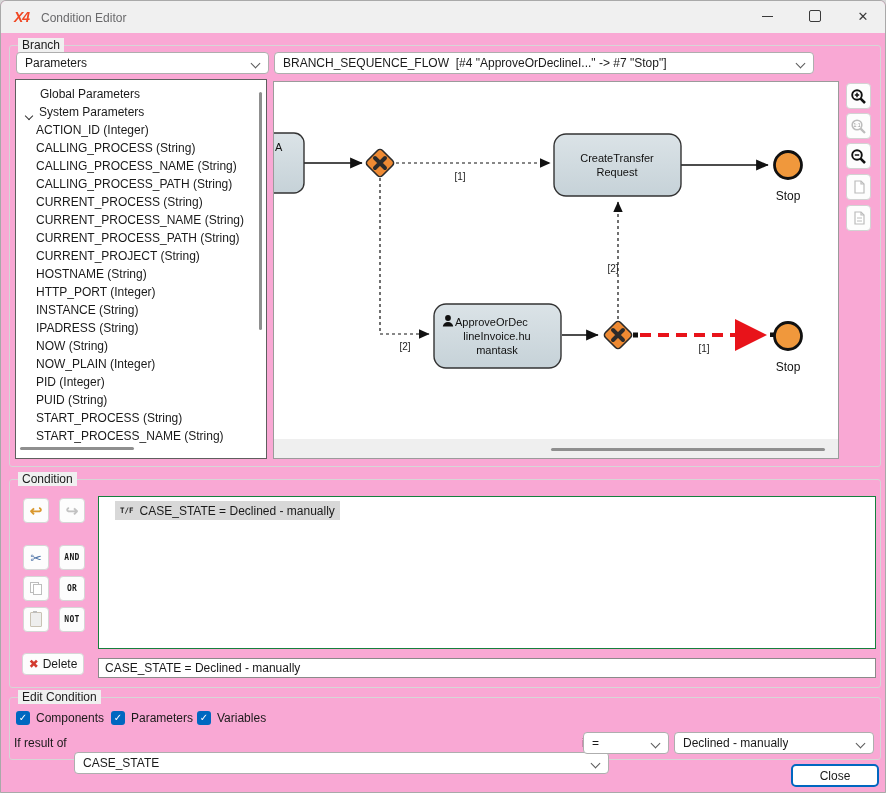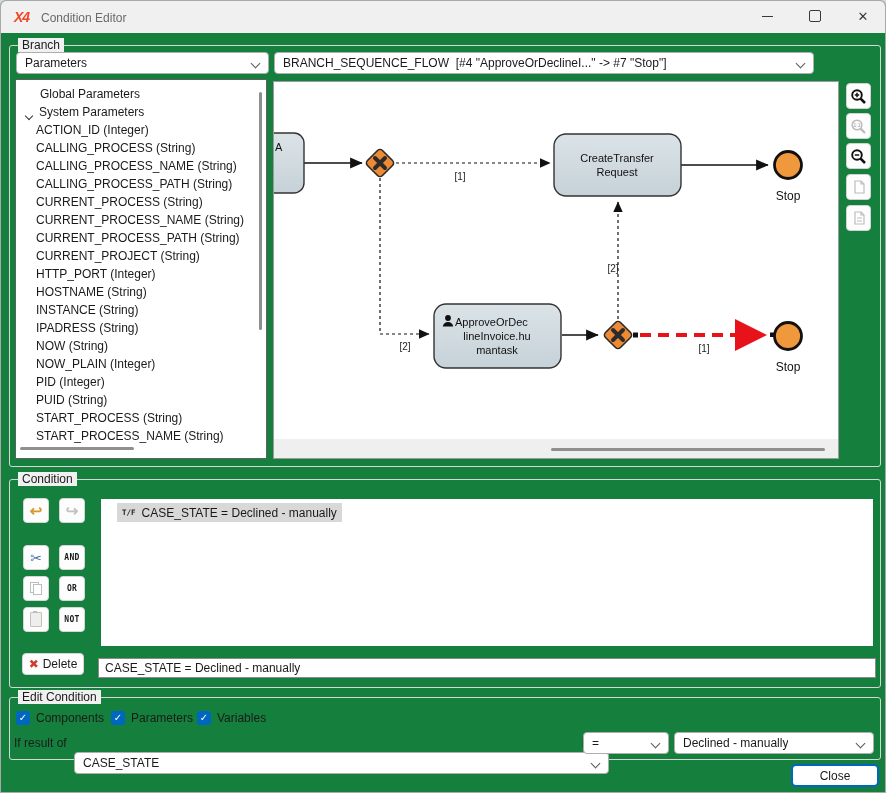--- a/index.html
+++ b/index.html
@@ -1,16 +1,16 @@
 <!DOCTYPE html>
 <html><head>
 <meta charset="utf-8">
 <style>
   html,body{margin:0;padding:0;background:#d7d7d7;}
-  .window{position:relative;width:886px;height:793px;background:#15803d;
+  .window{position:relative;width:886px;height:793px;background:#f9a8d4;
     font-family:"Liberation Sans",sans-serif;font-size:12px;color:#1a1a1a;
     border:1px solid #a9a9a9;box-sizing:border-box;overflow:hidden;border-radius:6px 6px 0 0;}
   
   .titlebar{position:absolute;left:0;top:0;right:0;height:32px;background:#f0f0f0;}
   .logo{position:absolute;left:13px;top:8px;font-weight:bold;font-style:italic;
     font-size:14px;color:#f04723;letter-spacing:-1px;}
   .title{position:absolute;left:40px;top:10px;color:#69696b;font-size:12px;}
   .winbtn{position:absolute;top:4px;width:32px;height:22px;display:flex;align-items:center;justify-content:center;}
   .min-bar{width:11px;height:1px;background:#3a3a3a;}
   .max-box{width:10px;height:10px;border:1.2px solid #3a3a3a;border-radius:2px;}
@@ -51,21 +51,21 @@
   .icon-copy{position:relative;width:12px;height:13px;}
   .icon-copy::before,.icon-copy::after{content:"";position:absolute;width:7px;height:9px;background:#fff;border:1px solid #bdbdbd;}
   .icon-copy::before{left:0;top:0;}
   .icon-copy::after{left:3px;top:2px;}
   .icon-paste{position:relative;width:10px;height:13px;border:1px solid #c9c2b4;background:#eee;border-radius:1px;}
   .icon-paste::before{content:"";position:absolute;left:2px;top:-2px;width:4px;height:2px;background:#bdbdbd;}
   .delete-btn{position:absolute;left:21px;top:652px;width:62px;height:22px;background:#fdfdfd;border:1px solid #d6d6d6;
     border-radius:4px;box-sizing:border-box;display:flex;align-items:center;justify-content:center;gap:4px;}
   .icon-delete{color:#d23b2f;font-size:12px;line-height:1;}
   .cond-list{position:absolute;left:97px;top:495px;width:778px;height:153px;background:#fff;
-    border:3px solid #15803d;box-sizing:border-box;padding:4px 0 0 16px;}
+    border:1px solid #15803d;box-sizing:border-box;padding:4px 0 0 16px;}
   .cond-item{display:inline-flex;align-items:center;height:19px;background:#d8d8d8;padding:0 5px;}
   .tf-badge{font-family:"DejaVu Sans Mono",monospace;font-size:7.5px;font-weight:bold;margin-right:6px;color:#222;}
   .cond-expr{position:absolute;left:97px;top:657px;width:778px;height:20px;background:#fff;border:1px solid #8a8a8a;
     box-sizing:border-box;line-height:18px;padding:0 6px;overflow:hidden;white-space:nowrap;}
   
   .check{position:absolute;top:710px;display:flex;align-items:center;gap:6px;}
   .cb{width:14px;height:14px;background:#0067c0;border-radius:3px;color:#fff;font-size:10px;
     display:flex;align-items:center;justify-content:center;line-height:1;}
   .lbl{position:absolute;color:#1a1a1a;}
   .close-btn{position:absolute;left:790px;top:763px;width:88px;height:23px;background:#fff;
@@ -129,24 +129,24 @@
     <div class="tree-row child">
         <span>CURRENT_PROCESS_NAME (String)</span>
       </div>
     <div class="tree-row child">
         <span>CURRENT_PROCESS_PATH (String)</span>
       </div>
     <div class="tree-row child">
         <span>CURRENT_PROJECT (String)</span>
       </div>
     <div class="tree-row child">
+        <span>HOSTNAME (String)</span>
+      </div>
+    <div class="tree-row child">
         <span>HTTP_PORT (Integer)</span>
-      </div>
-    <div class="tree-row child">
-        <span>HOSTNAME (String)</span>
       </div>
     <div class="tree-row child">
         <span>INSTANCE (String)</span>
       </div>
     <div class="tree-row child">
         <span>IPADRESS (String)</span>
       </div>
     <div class="tree-row child">
         <span>NOW (String)</span>
       </div>

